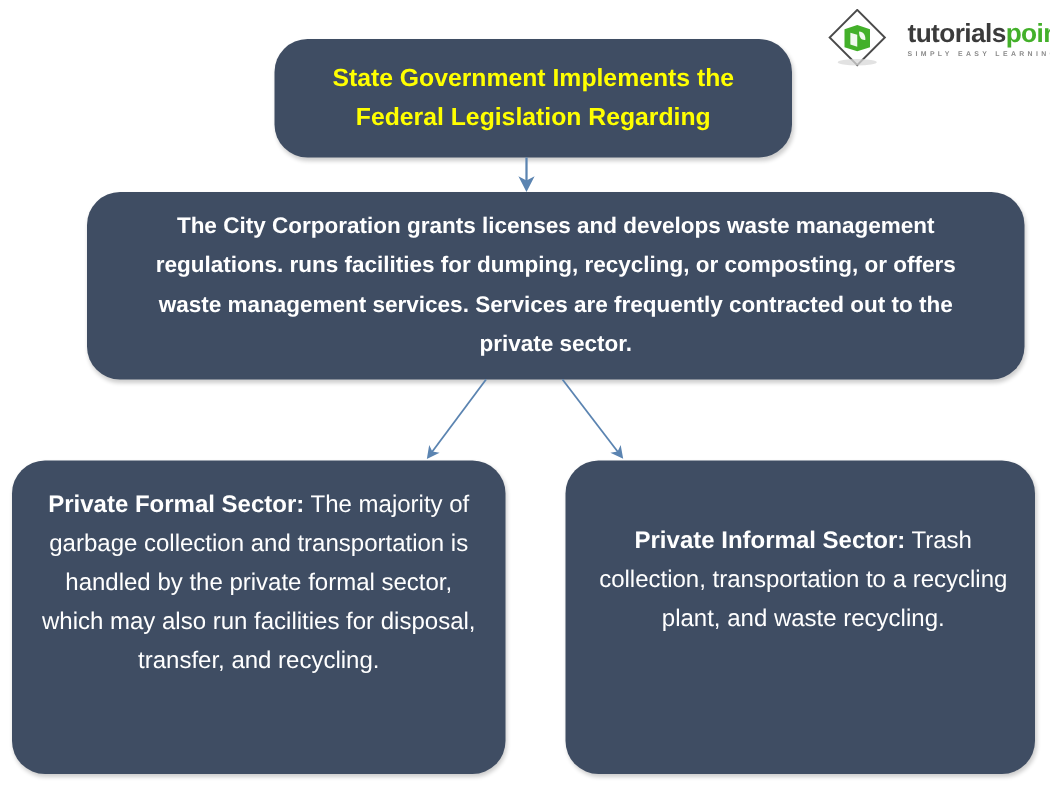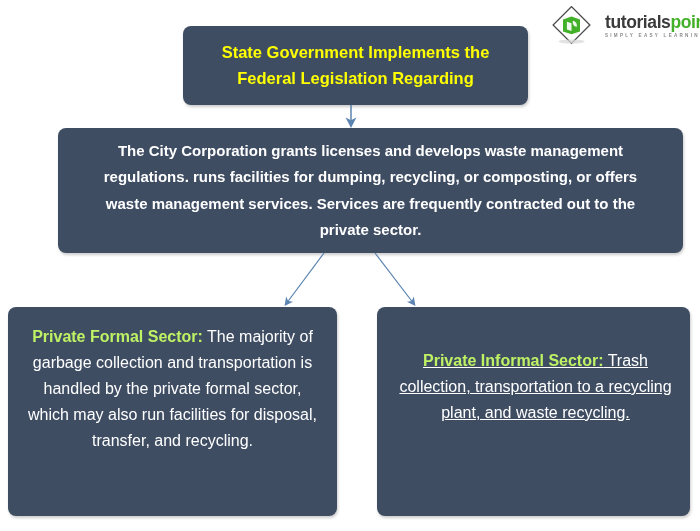--- a/index.html
+++ b/index.html
@@ -61,21 +61,21 @@
     color: #8a8a8a;
     letter-spacing: 2.25px;
     white-space: nowrap;
     font-weight: bold;
   }
 
   
   .node {
     position: absolute;
     background: #3f4d63;
-    border-radius: 8px;
+    border-radius: 22px;
     box-sizing: border-box;
     display: flex;
     align-items: center;
     justify-content: center;
     text-align: center;
     color: #ffffff;
     box-shadow: 1px 2px 3px rgba(0,0,0,0.20);
   }
   .node p {
     margin: 0;
@@ -127,25 +127,24 @@
     left: 377px;
     top: 307px;
     width: 313px;
     height: 209px;
     align-items: flex-start;
   }
   #node-informal p {
     font-size: 16px;
     line-height: 1.62;
     padding: 41px 16px 0 20px;
-    text-decoration: underline;
   }
 
   .lead {
-    color: #bef264;
+    color: #ffffff;
     font-weight: bold;
     text-align: right;
   }
 
   
   .connectors {
     position: absolute;
     left: 0; top: 0;
     width: 700px;
     height: 531px;

